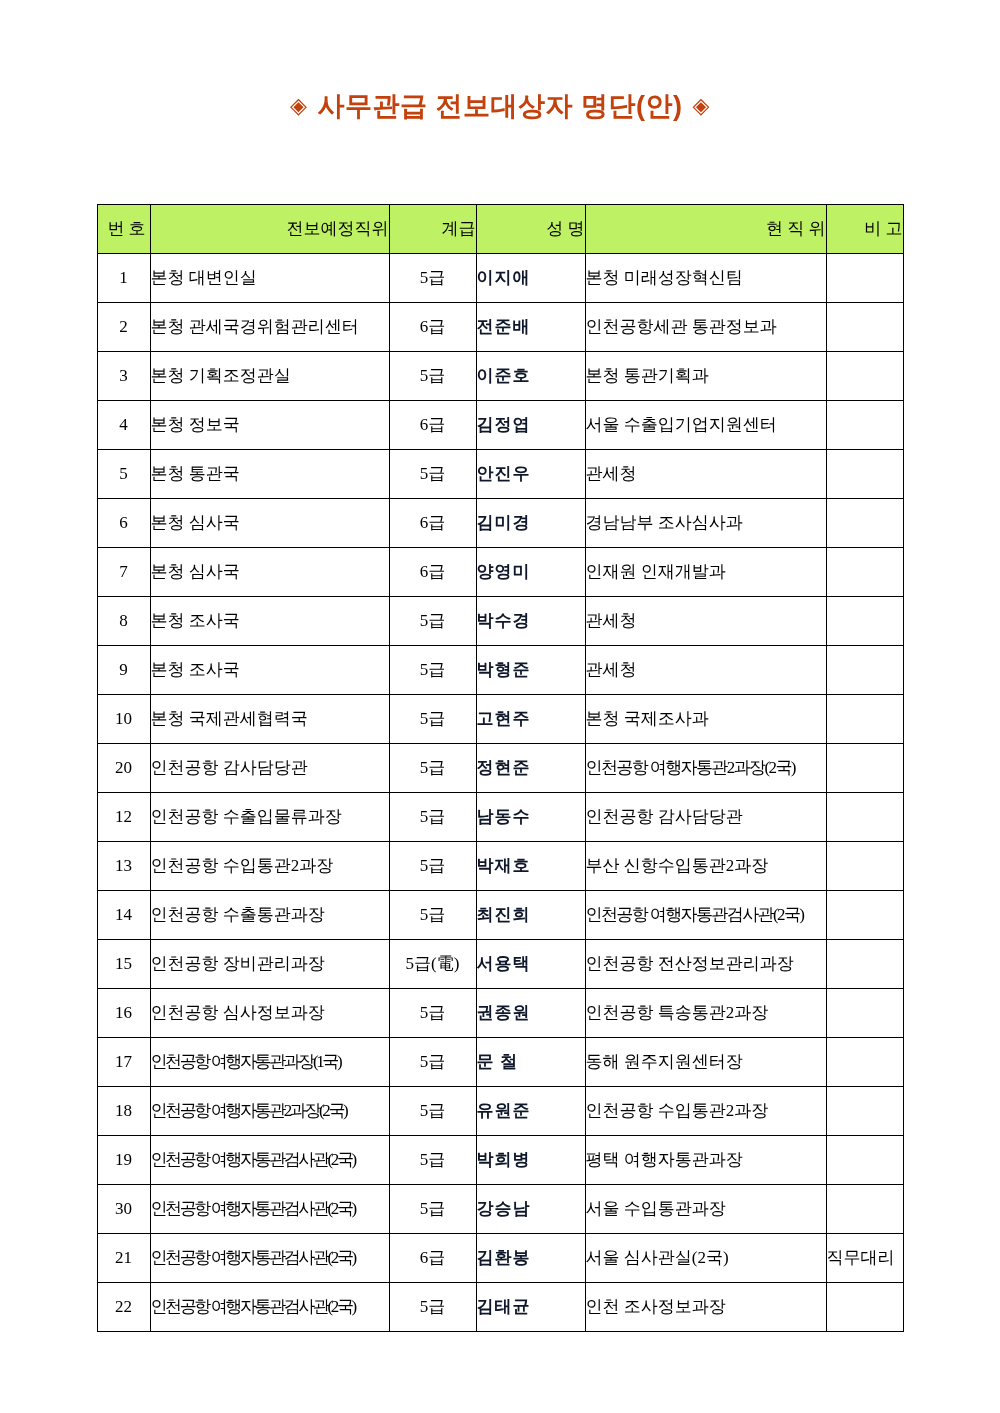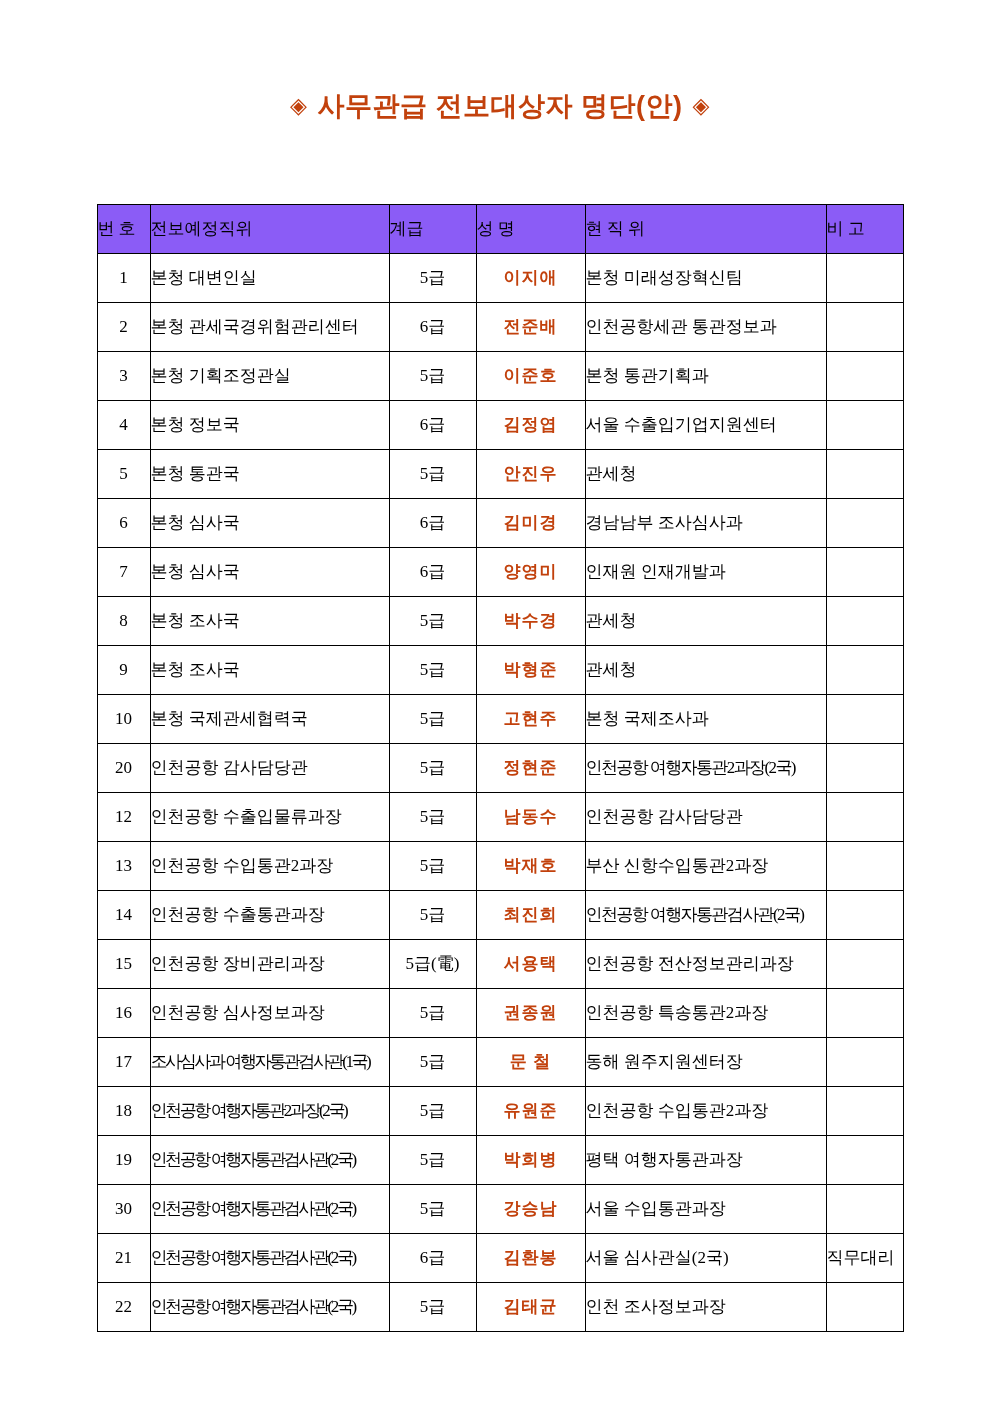--- a/index.html
+++ b/index.html
@@ -51,23 +51,23 @@
   }
   table.roster th, table.roster td {
     border: 1px solid #000;
     padding: 0;
     height: 48px;
     vertical-align: middle;
     font-size: 17px;
     line-height: 1.1;
   }
   thead th {
-    background: #8b5cf6;
+    background: #bef264;
     font-weight: normal;
-    text-align: left;
+    text-align: right;
     font-size: 18px;
     height: 42px;
   }
   th.c-no   { width: 52px; }
   th.c-pos  { width: 238px; }
   th.c-grade{ width: 86px; }
   th.c-name { width: 108px; }
   th.c-cur  { width: 240px; }
   th.c-note { width: 76px; }
 
@@ -86,22 +86,22 @@
   }
   td.c-pos.squeeze {
     letter-spacing: -2.4px;
     font-size: 17px;
   }
   td.c-grade {
     text-align: center;
     font-size: 18px;
   }
   td.c-name {
-    text-align: center;
-    color: #c2410c;
+    text-align: left;
+    color: #0f172a;
     font-family: "Liberation Sans", "DejaVu Sans", sans-serif;
     font-weight: bold;
     font-size: 20px;
     letter-spacing: 1px;
   }
   td.c-cur {
     text-align: left;
     padding-left: 8px;
     padding-right: 4px;
     white-space: nowrap;
@@ -265,21 +265,21 @@
           <tr>
             <td class="c-no">16</td>
             <td class="c-pos">인천공항 심사정보과장</td>
             <td class="c-grade">5급</td>
             <td class="c-name">권종원</td>
             <td class="c-cur">인천공항 특송통관2과장</td>
             <td class="c-note"></td>
           </tr>
           <tr>
             <td class="c-no">17</td>
-            <td class="c-pos squeeze">조사심사과 여행자통관검사관(1국)</td>
+            <td class="c-pos squeeze">인천공항 여행자통관과장(1국)</td>
             <td class="c-grade">5급</td>
             <td class="c-name">문 철</td>
             <td class="c-cur">동해 원주지원센터장</td>
             <td class="c-note"></td>
           </tr>
           <tr>
             <td class="c-no">18</td>
             <td class="c-pos squeeze">인천공항 여행자통관2과장(2국)</td>
             <td class="c-grade">5급</td>
             <td class="c-name">유원준</td>

